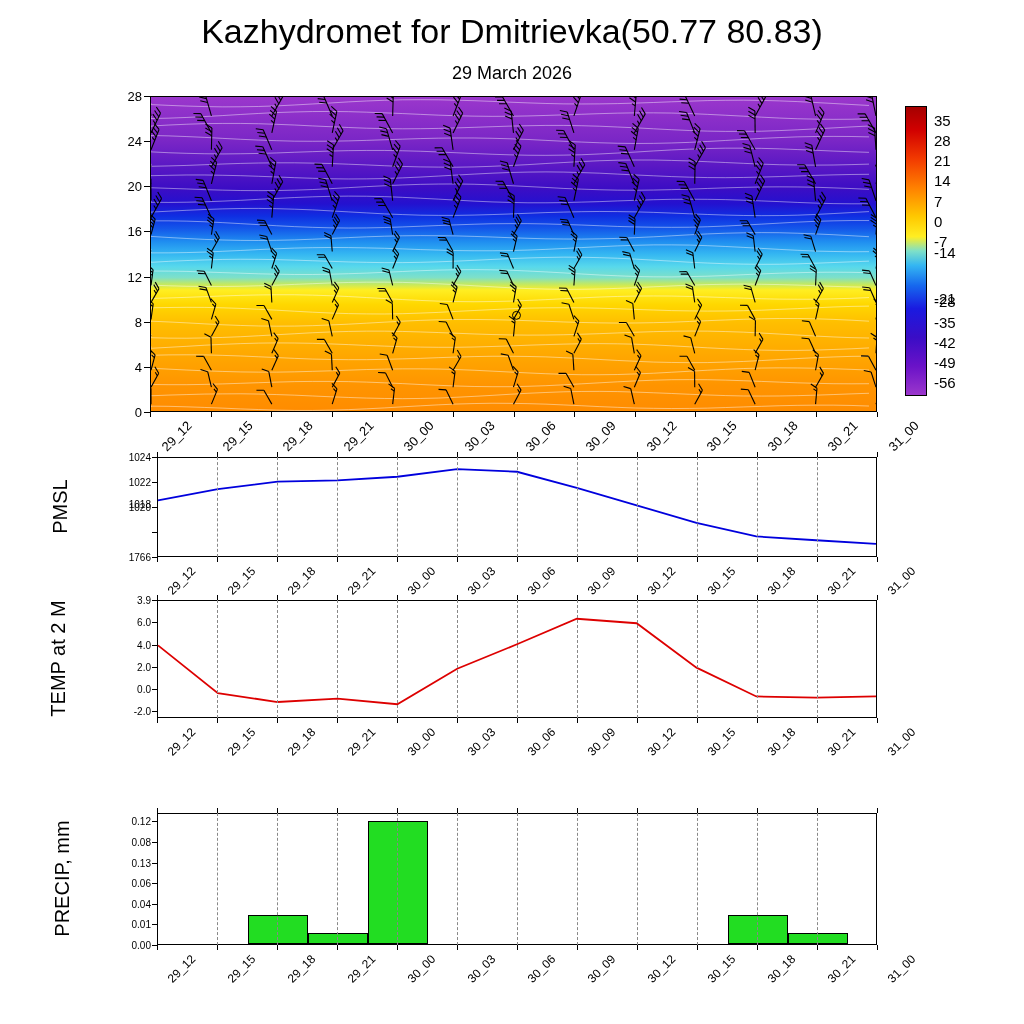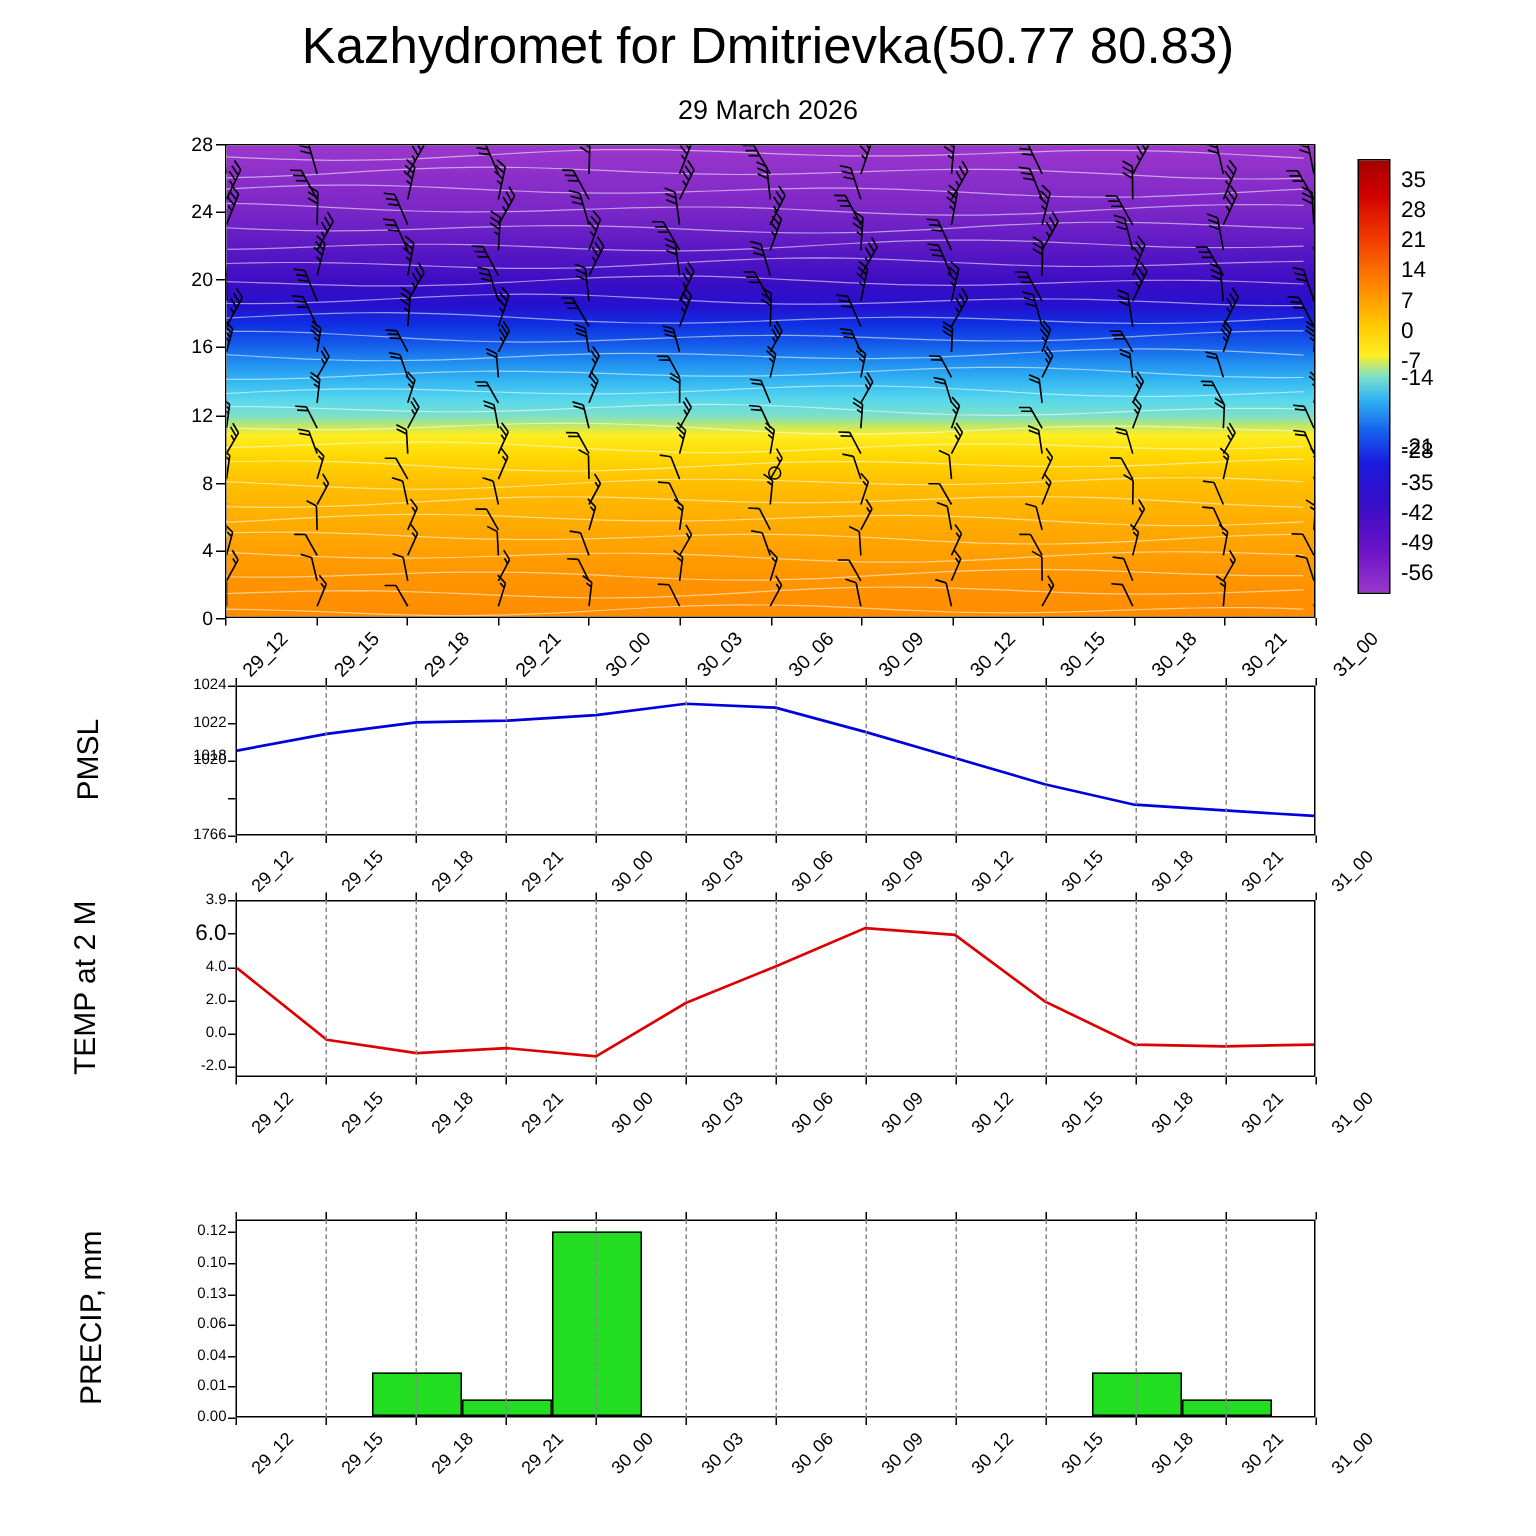--- a/index.html
+++ b/index.html
@@ -1624,21 +1624,21 @@
       <div class="xlab" style="left:875px;top:725px;font-size:12px;">31_00</div>
       <div style="position:absolute;left:877px;top:595px;width:1px;height:5px;background:#000;"></div>
       <div style="position:absolute;left:151px;top:711.3207547169811px;transform:translate(-100%,-50%);font-size:10px;">-2.0</div>
       <div style="position:absolute;left:152px;top:711.3207547169811px;width:5px;height:1px;background:#000;"></div>
       <div style="position:absolute;left:151px;top:689.0566037735849px;transform:translate(-100%,-50%);font-size:10px;">0.0</div>
       <div style="position:absolute;left:152px;top:689.0566037735849px;width:5px;height:1px;background:#000;"></div>
       <div style="position:absolute;left:151px;top:666.7924528301887px;transform:translate(-100%,-50%);font-size:10px;">2.0</div>
       <div style="position:absolute;left:152px;top:666.7924528301887px;width:5px;height:1px;background:#000;"></div>
       <div style="position:absolute;left:151px;top:644.5283018867924px;transform:translate(-100%,-50%);font-size:10px;">4.0</div>
       <div style="position:absolute;left:152px;top:644.5283018867924px;width:5px;height:1px;background:#000;"></div>
-      <div style="position:absolute;left:151px;top:622.2641509433962px;transform:translate(-100%,-50%);font-size:15px;">6.0</div>
+      <div style="position:absolute;left:151px;top:622.2641509433962px;transform:translate(-100%,-50%);font-size:10px;">6.0</div>
       <div style="position:absolute;left:152px;top:622.2641509433962px;width:5px;height:1px;background:#000;"></div>
       <div style="position:absolute;left:151px;top:600px;transform:translate(-100%,-50%);font-size:10px;">3.9</div>
       <div style="position:absolute;left:152px;top:600px;width:5px;height:1px;background:#000;"></div>
     </div>
   </div>
 
 <div class="ylabel" style="left:62px;top:879px;width:220px;margin-left:-110px;margin-top:-12px;text-align:center;">PRECIP, mm</div>
 <div class="frame" id="prec">
     <div class="bar" style="left:90px;bottom:0;width:60px;height:28.875px;"></div>
     <div class="bar" style="left:150px;bottom:0;width:60px;height:11.34375px;"></div>
@@ -1701,18 +1701,18 @@
       <div style="position:absolute;left:151px;top:945px;transform:translate(-100%,-50%);font-size:10px;">0.00</div>
       <div style="position:absolute;left:152px;top:945px;width:5px;height:1px;background:#000;"></div>
       <div style="position:absolute;left:151px;top:924.375px;transform:translate(-100%,-50%);font-size:10px;">0.01</div>
       <div style="position:absolute;left:152px;top:924.375px;width:5px;height:1px;background:#000;"></div>
       <div style="position:absolute;left:151px;top:903.75px;transform:translate(-100%,-50%);font-size:10px;">0.04</div>
       <div style="position:absolute;left:152px;top:903.75px;width:5px;height:1px;background:#000;"></div>
       <div style="position:absolute;left:151px;top:883.125px;transform:translate(-100%,-50%);font-size:10px;">0.06</div>
       <div style="position:absolute;left:152px;top:883.125px;width:5px;height:1px;background:#000;"></div>
       <div style="position:absolute;left:151px;top:862.5px;transform:translate(-100%,-50%);font-size:10px;">0.13</div>
       <div style="position:absolute;left:152px;top:862.5px;width:5px;height:1px;background:#000;"></div>
-      <div style="position:absolute;left:151px;top:841.875px;transform:translate(-100%,-50%);font-size:10px;">0.10</div>
+      <div style="position:absolute;left:151px;top:841.875px;transform:translate(-100%,-50%);font-size:10px;">0.08</div>
       <div style="position:absolute;left:152px;top:841.875px;width:5px;height:1px;background:#000;"></div>
       <div style="position:absolute;left:151px;top:821.25px;transform:translate(-100%,-50%);font-size:10px;">0.12</div>
       <div style="position:absolute;left:152px;top:821.25px;width:5px;height:1px;background:#000;"></div>
     </div>
   </div>
 
 </body></html>

